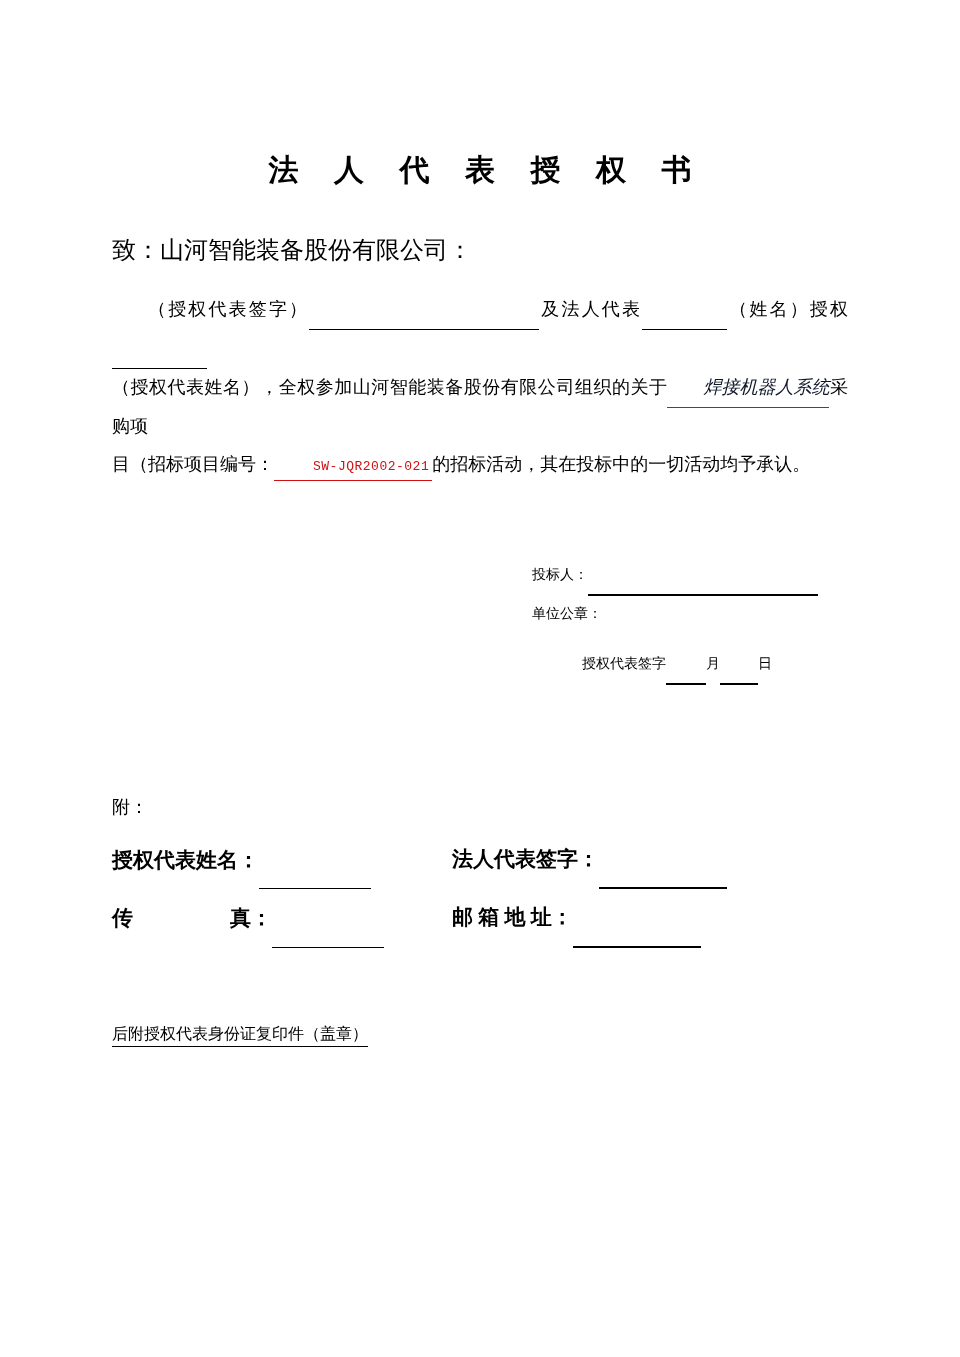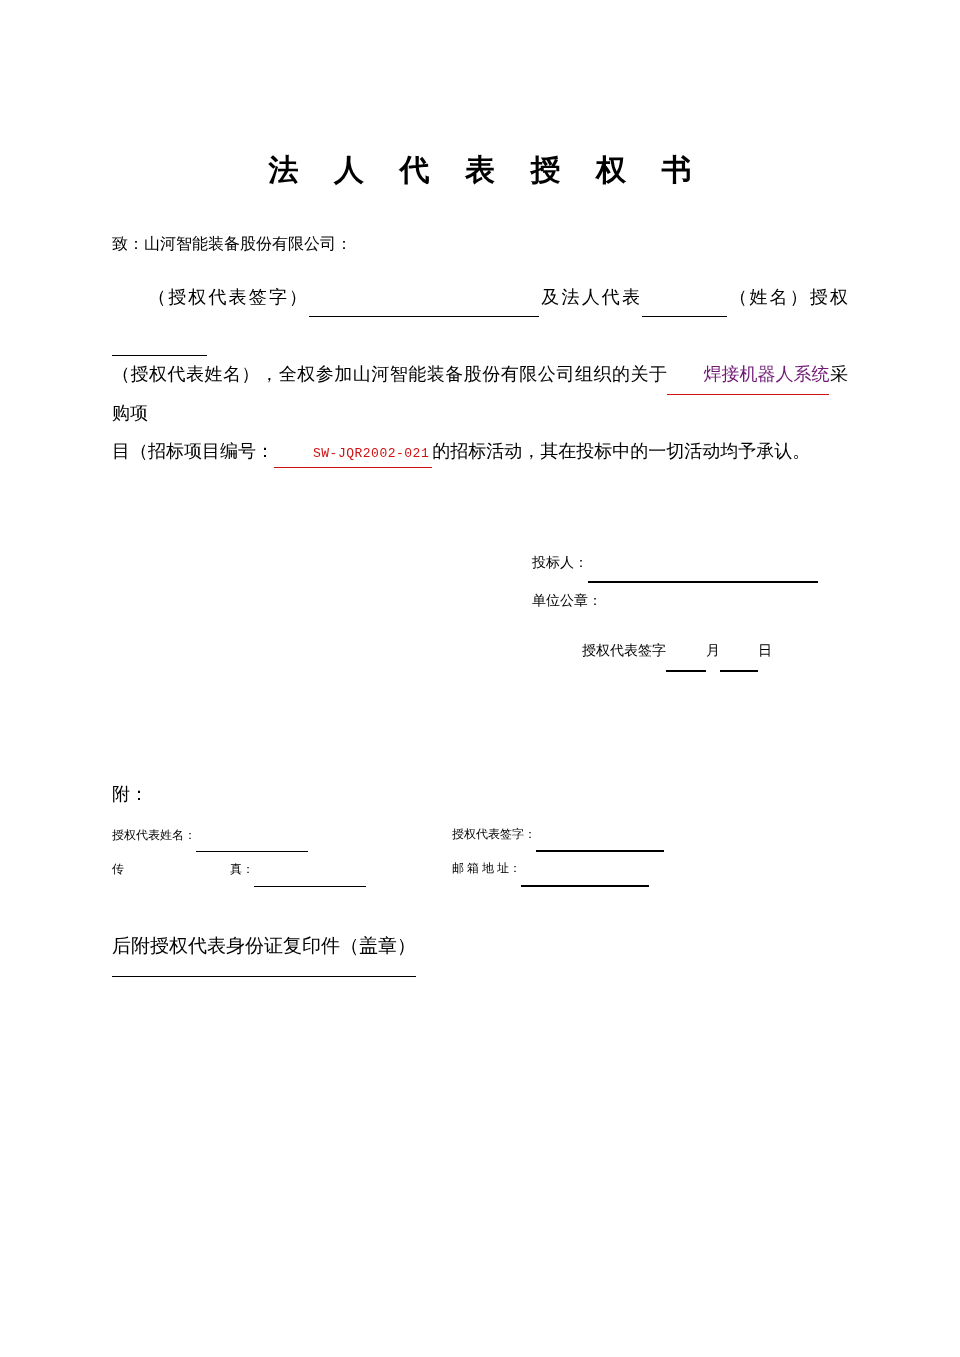--- a/index.html
+++ b/index.html
@@ -26,21 +26,21 @@
     text-align: center;
     font-size: 30px;
     font-weight: bold;
     letter-spacing: 14px;
     margin-top: 150px;
     margin-bottom: 0;
     text-indent: 14px;
     font-family: "Liberation Serif", "DejaVu Serif", serif;
   }
   .addressee {
-    font-size: 16px;
+    font-size: 24px;
     margin-top: 40px;
     line-height: 1.6;
   }
   .body-block {
     font-size: 18px;
     line-height: 2.1;
     margin-top: 22px;
     text-align: justify;
   }
   .body-block p {
@@ -49,23 +49,24 @@
   }
   .ul {
     display: inline-block;
     border-bottom: 1px solid #000;
     vertical-align: baseline;
   }
   .ul-blank-230 { width: 230px; }
   .ul-blank-85  { width: 85px; }
   .ul-blank-95  { width: 95px; }
   .red {
-    color: #701a75;
+    color: #0f172a;
     border-bottom: 1px solid #d01010;
     display: inline-block;
+    font-style: italic;
   }
   .red-mono {
     color: #d01010;
     font-family: "Liberation Mono", "DejaVu Sans Mono", monospace;
     font-size: 13px;
     border-bottom: 1px solid #d01010;
     display: inline-block;
     padding: 0 3px;
     letter-spacing: 0.5px;
   }
@@ -91,45 +92,46 @@
     white-space: nowrap;
   }
   .w-40 { width: 40px; }
   .w-38 { width: 38px; }
   .appendix-label {
     font-size: 18px;
     margin-top: 110px;
   }
   .appendix-table {
     margin-top: 12px;
-    font-size: 12px;
+    font-size: 21px;
     line-height: 2.7;
     border-collapse: collapse;
+    font-weight: bold;
   }
   .appendix-table td {
     padding: 0 0 0 0;
     white-space: nowrap;
     vertical-align: bottom;
   }
   .col-left { padding-left: 38px; width: 340px; }
   .col-right { padding-left: 0; }
   .spread-just {
     display: inline-block;
     width: 118px;
     text-align: justify;
     text-align-last: justify;
   }
   .w-112 { width: 112px; }
   .w-128 { width: 128px; }
   .footer-note {
-    margin-top: 46px;
-    font-size: 19px;
+    margin-top: 76px;
+    font-size: 16px;
     display: inline-block;
     border-bottom: 1px solid #000;
-    padding-bottom: 17px;
+    padding-bottom: 1px;
   }
 </style>
 </head>
 <body>
 
 <div class="page">
 
   <h1 class="doc-title">法 人 代 表 授 权 书</h1>
 
   <div class="addressee">致：山河智能装备股份有限公司：</div>
@@ -156,21 +158,21 @@
 
   <div class="appendix-label">附：</div>
 
   <table class="appendix-table">
     <tbody>
         <tr>
       <td class="col-left">
         <span>授权代表姓名：</span><span class="ul w-112">&nbsp;</span>
       </td>
       <td class="col-right">
-        <span>授权代表签字：</span><span class="ul-strong w-128">&nbsp;</span>
+        <span>法人代表签字：</span><span class="ul-strong w-128">&nbsp;</span>
       </td>
     </tr>
     <tr>
       <td class="col-left">
         <span class="spread-just">传</span><span>真：</span><span class="ul w-112">&nbsp;</span>
       </td>
       <td class="col-right">
         <span>邮 箱 地 址：</span><span class="ul-strong w-128">&nbsp;</span>
       </td>
     </tr>

